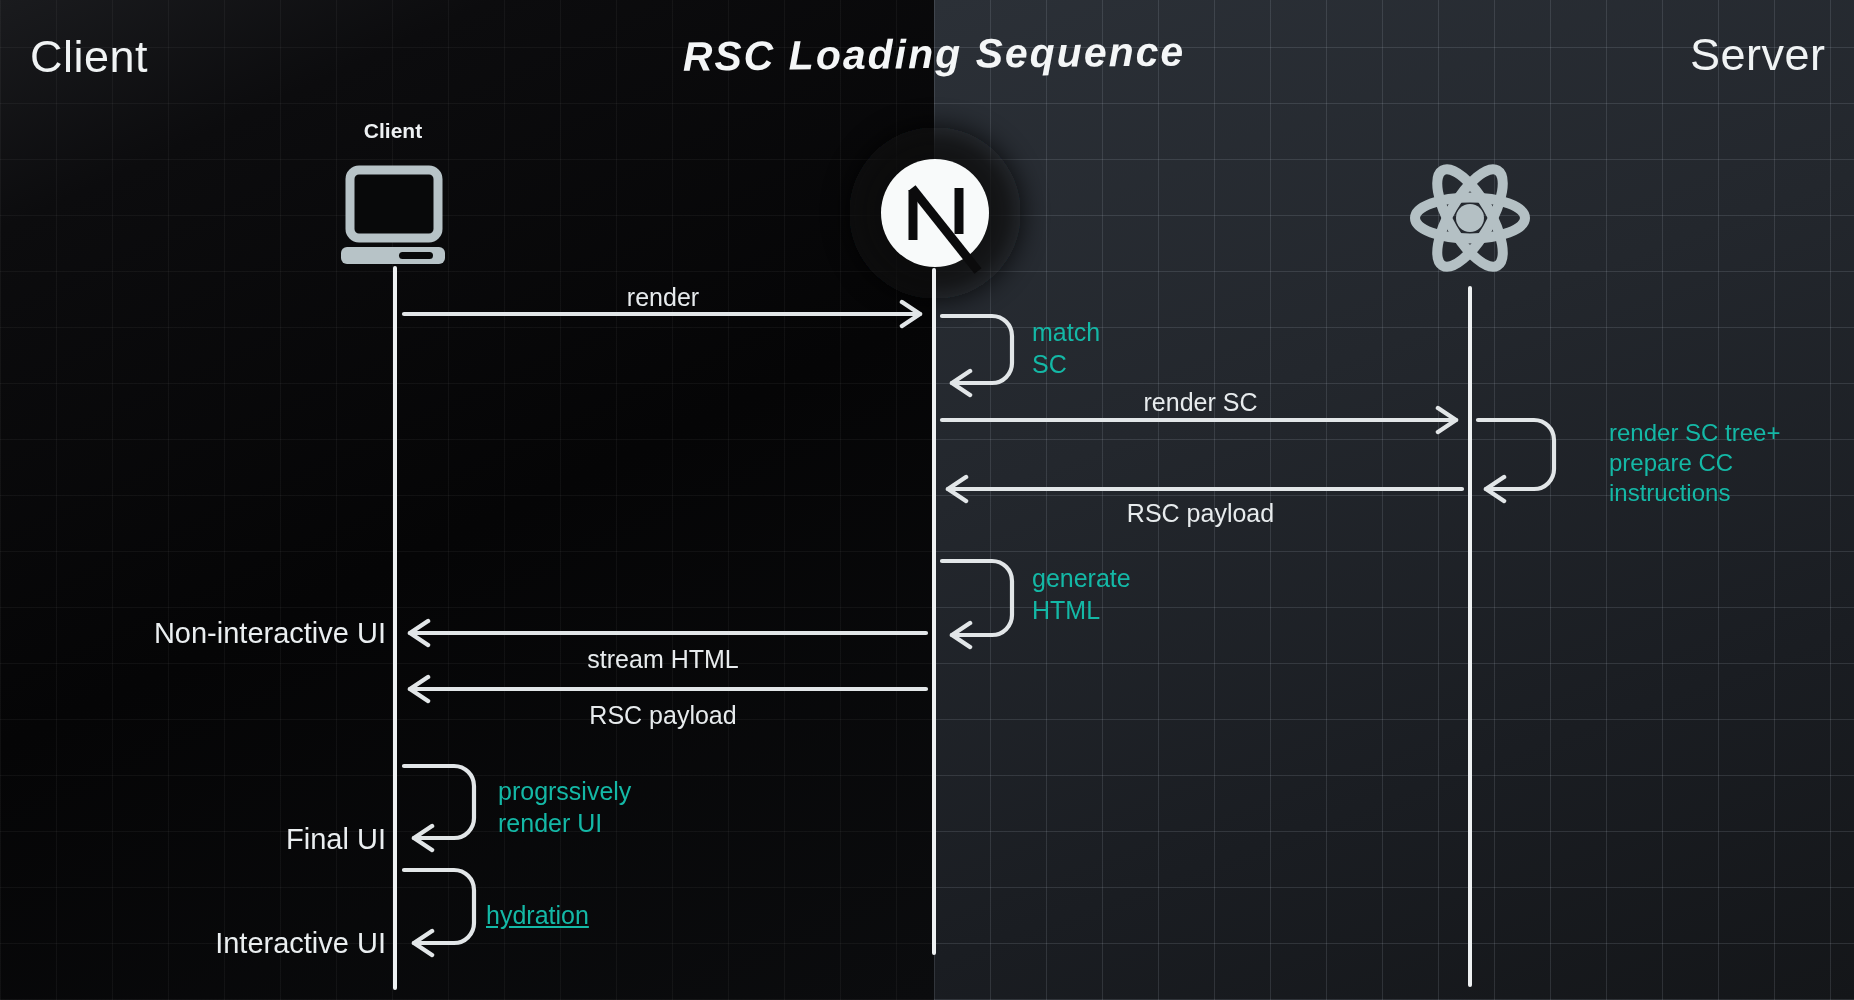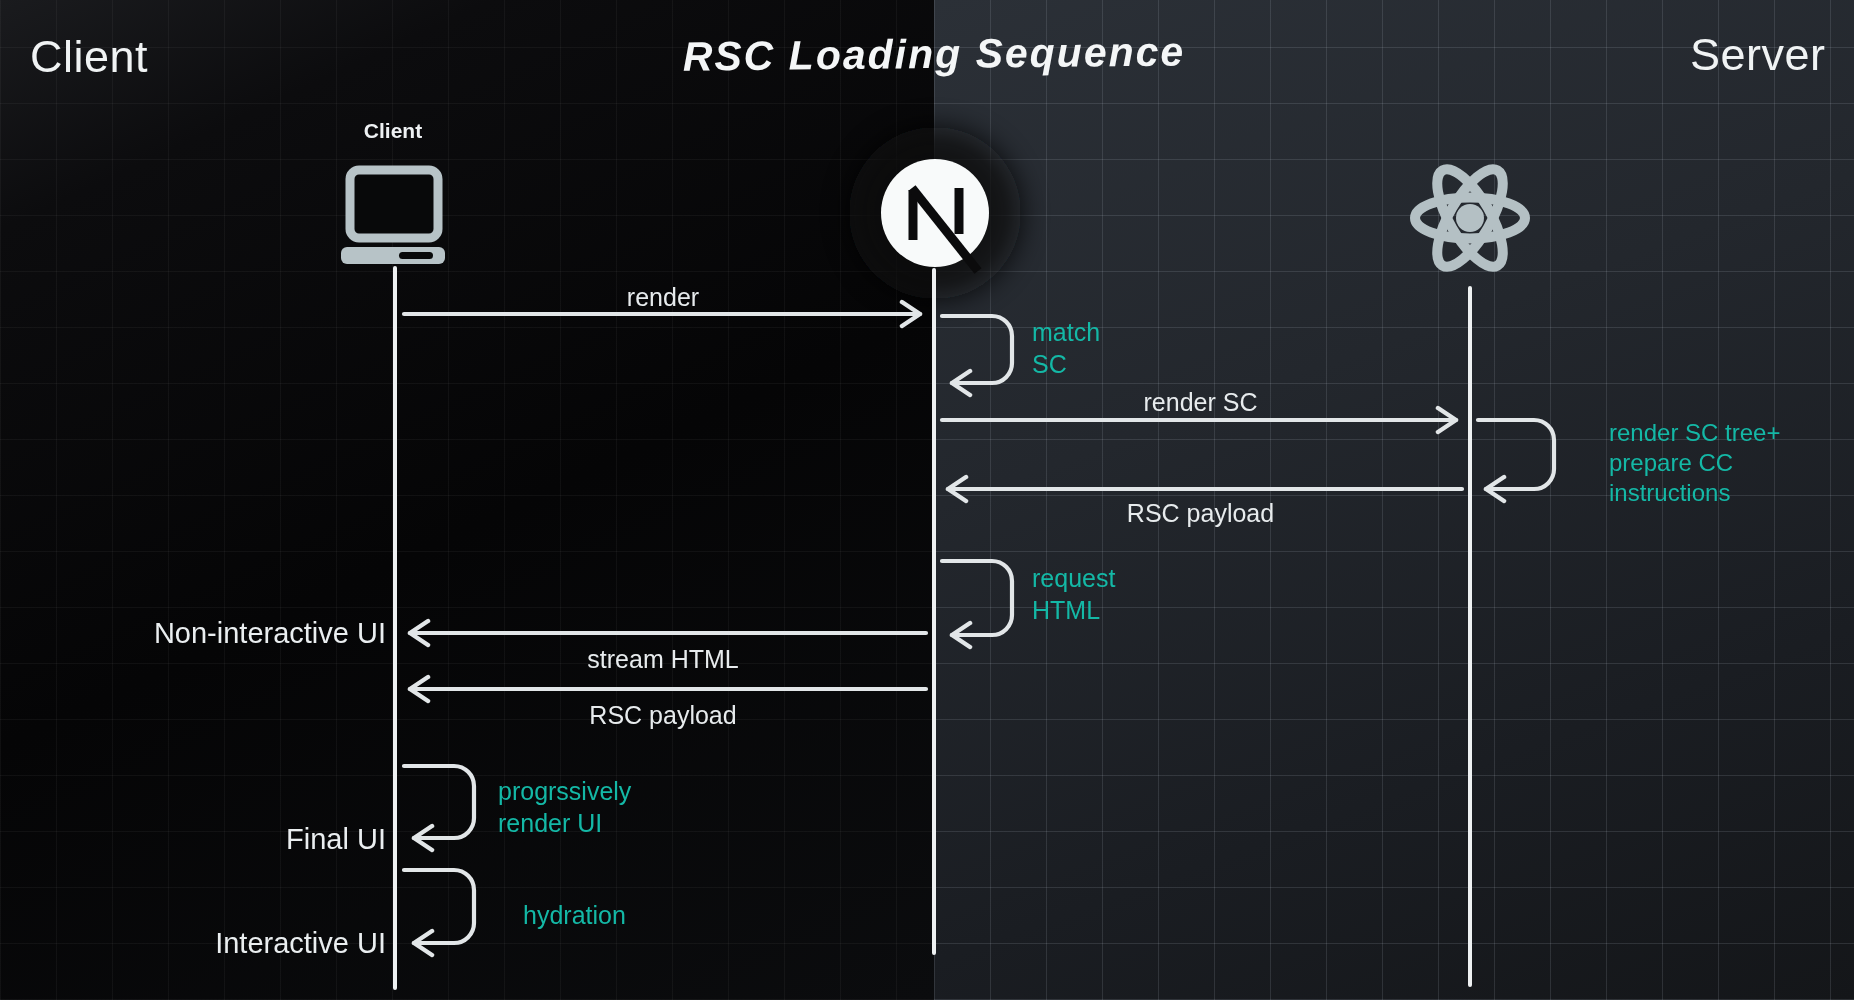--- a/index.html
+++ b/index.html
@@ -112,30 +112,30 @@
 SC</div>
 
   <div class="lbl msg" style="left:1058px;top:387px;width:285px;">render SC</div>
 
   <div class="lbl loopmsg" style="left:1563px;top:418px;font-size:24px;margin-left:46px;">render SC tree+
 prepare CC
 instructions</div>
 
   <div class="lbl msg" style="left:1058px;top:498px;width:285px;">RSC payload</div>
 
-  <div class="lbl loopmsg" style="left:1032px;top:563px;">request
+  <div class="lbl loopmsg" style="left:1032px;top:563px;">generate
 HTML</div>
 
   <div class="lbl state" style="left:58px;top:616px;width:328px;">Non-interactive UI</div>
 
   <div class="lbl msg" style="left:518px;top:644px;width:290px;">stream HTML</div>
 
   <div class="lbl msg" style="left:518px;top:700px;width:290px;">RSC payload</div>
 
   <div class="lbl loopmsg" style="left:498px;top:776px;">progrssively
 render UI</div>
 
   <div class="lbl state" style="left:158px;top:822px;width:228px;">Final UI</div>
 
-  <div class="lbl loopmsg" style="left:523px;top:900px;">hydration</div>
+  <div class="lbl loopmsg" style="left:486px;top:900px;text-decoration:underline;">hydration</div>
 
   <div class="lbl state" style="left:158px;top:926px;width:228px;">Interactive UI</div>
 </div>
 
 </body></html>

